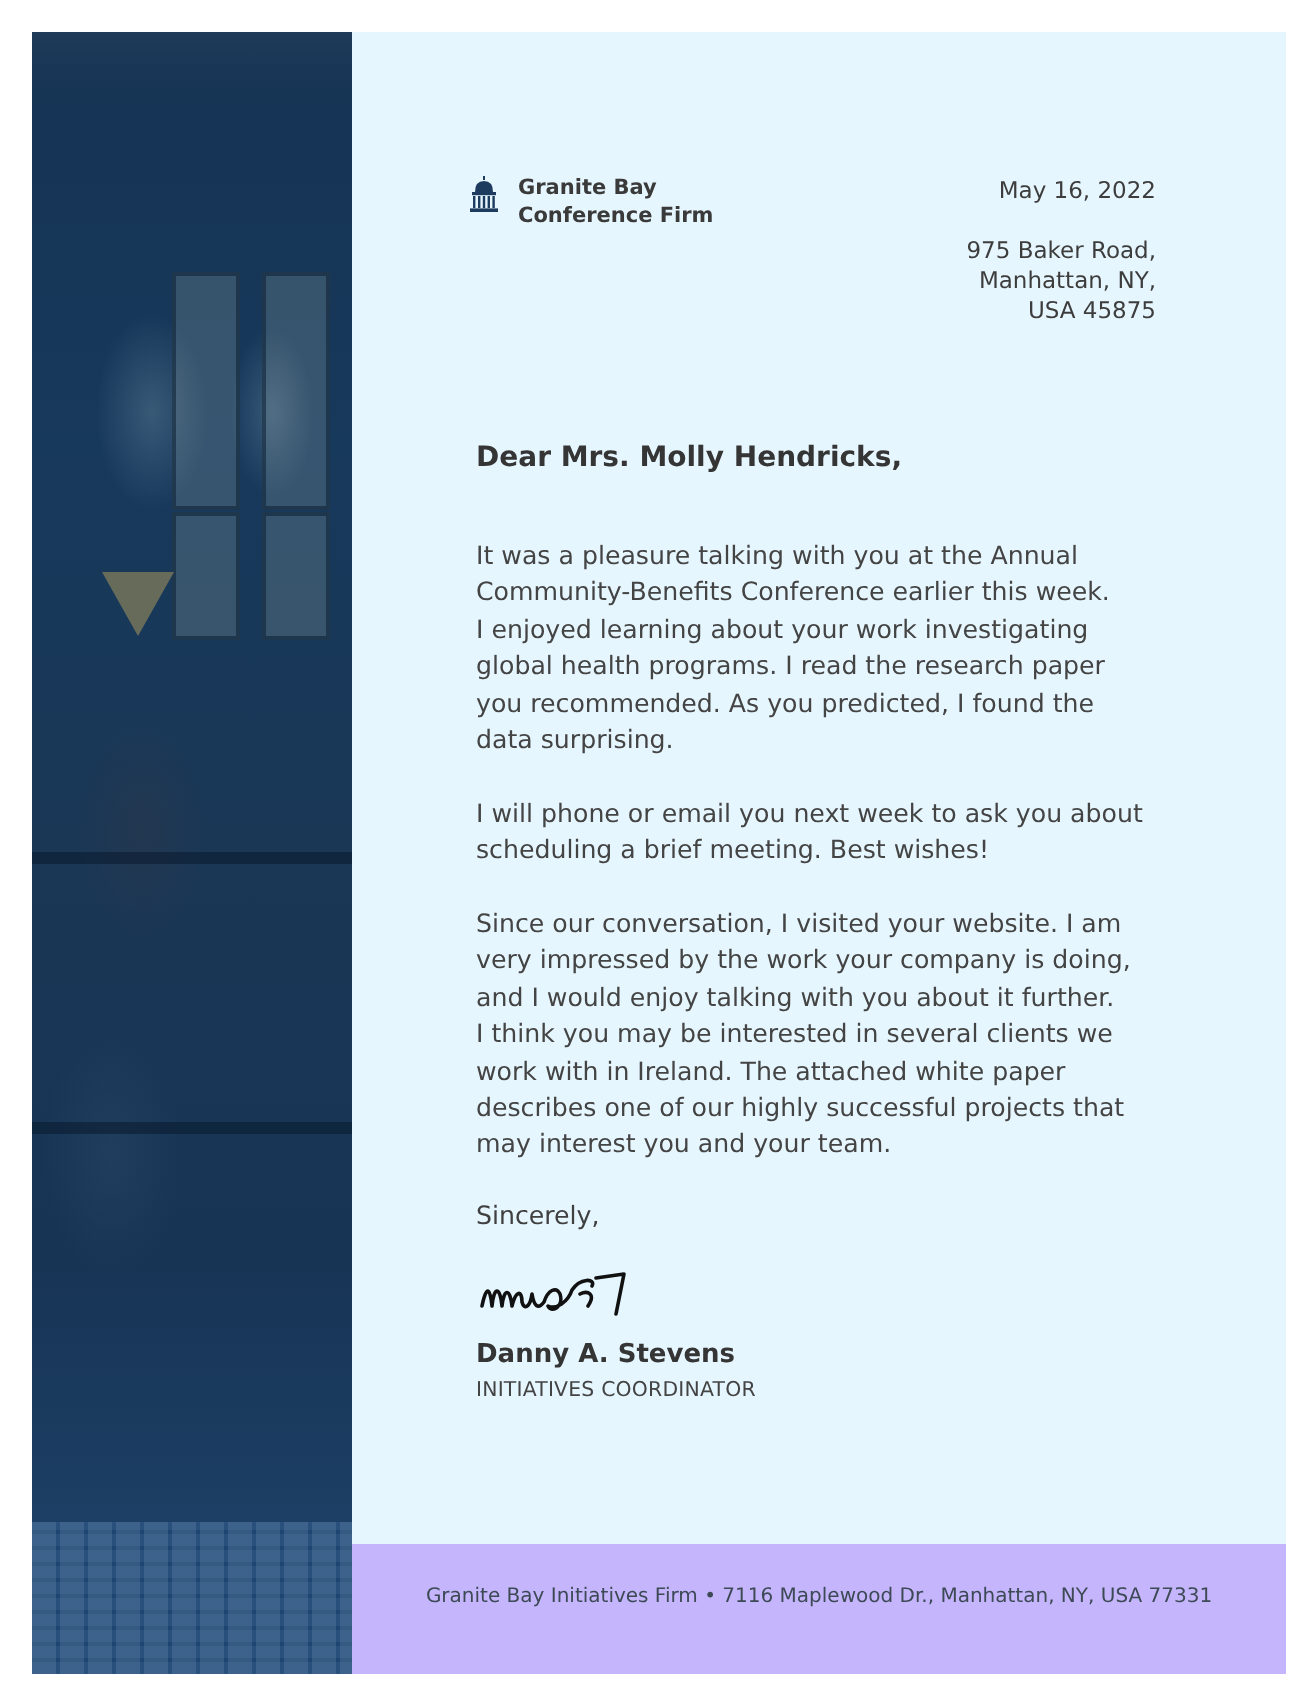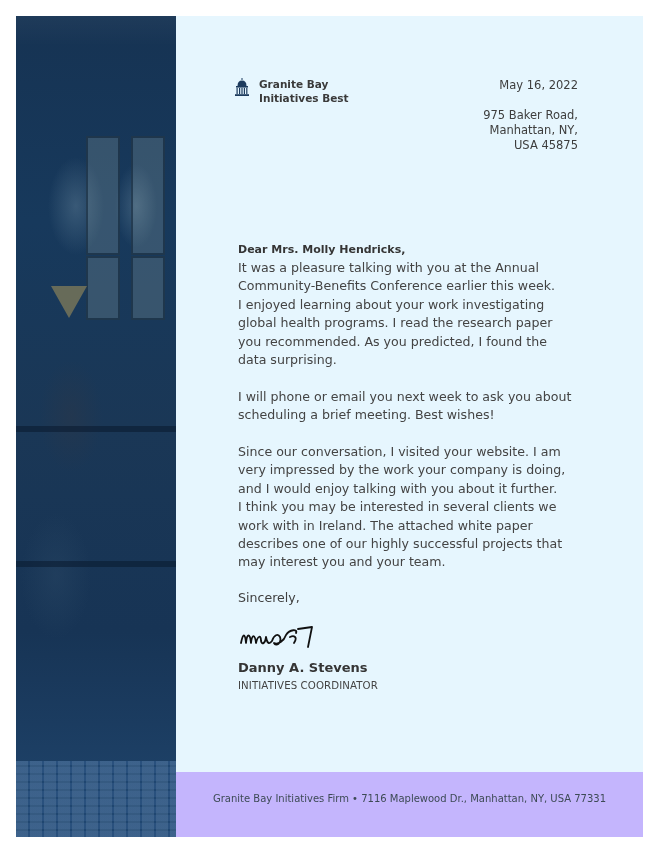--- a/index.html
+++ b/index.html
@@ -34,34 +34,34 @@
   .side .rail {
     position: absolute; left: 0; width: 160px; height: 6px; background: rgba(10,25,45,0.55);
   }
   .side .floor {
     position: absolute; left: 0; top: 745px; width: 160px; height: 76px;
     background:
       repeating-linear-gradient(90deg, rgba(120,150,180,0.25) 0 12px, transparent 12px 14px),
       repeating-linear-gradient(0deg, rgba(60,100,150,0.35) 0 6px, transparent 6px 8px),
       #1f4670;
   }
-  .content { position: absolute; left: 160px; top: 7px; width: 424px; height: 756px; }
+  .content { position: absolute; left: 160px; top: 17px; width: 424px; height: 756px; }
   .logo { position: absolute; left: 59px; top: 54px; display: flex; align-items: flex-start; }
   .logo-icon { width: 14px; height: 18px; margin-right: 10px; margin-top: 1px; }
   .logo-text {
     font-weight: bold; font-size: 10.5px; line-height: 14px; color: #3a3a3a;
   }
   .date {
     position: absolute; right: 22px; top: 55px; text-align: right; font-size: 11.5px; color: #3d3d3d;
   }
   .address {
     position: absolute; right: 22px; top: 85px; text-align: right; font-size: 11.5px; line-height: 15px; color: #3d3d3d;
   }
   .salutation {
-    position: absolute; left: 62px; top: 188px; font-weight: bold; font-size: 11px; color: #353535; margin-top: 32px;
+    position: absolute; left: 62px; top: 188px; font-weight: bold; font-size: 14px; color: #353535;
   }
   .body-text { position: absolute; left: 62px; top: 236px; width: 350px; }
   .para { font-size: 12.6px; line-height: 18.4px; color: #444; margin: 0 0 18.4px 0; white-space: pre-line; }
   .closing { position: absolute; left: 62px; top: 567px; font-size: 12.6px; color: #404040; }
   .signature { position: absolute; left: 62px; top: 598px; width: 92px; height: 32px; }
   .signer-name { position: absolute; left: 62px; top: 637px; font-weight: bold; font-size: 13px; color: #353535; }
   .signer-title { position: absolute; left: 62px; top: 657px; font-size: 10.2px; color: #444; letter-spacing: 0.1px; }
   .footer {
     position: absolute; left: 160px; top: 756px; width: 467px; height: 65px; background: #c4b5fd;
     text-align: center; font-size: 10px; line-height: 15px; color: #3d4a55;
@@ -92,21 +92,21 @@
         <rect x="1" y="8" width="12" height="1.6" fill="#1d3b5e"></rect>
         <rect x="1.5" y="10" width="1.2" height="6" fill="#1d3b5e"></rect>
         <rect x="4" y="10" width="1.2" height="6" fill="#1d3b5e"></rect>
         <rect x="6.4" y="10" width="1.2" height="6" fill="#1d3b5e"></rect>
         <rect x="8.8" y="10" width="1.2" height="6" fill="#1d3b5e"></rect>
         <rect x="11.2" y="10" width="1.2" height="6" fill="#1d3b5e"></rect>
         <rect x="0" y="16.2" width="14" height="1.8" fill="#1d3b5e"></rect>
       </svg>
       <div class="logo-text">
         <div>Granite Bay</div>
-        <div>Initiatives Best</div>
+        <div>Conference Firm</div>
       </div>
     </div>
 
     <div class="date">May 16, 2022</div>
 
     <div class="address">
       <div>975 Baker Road,</div>
       <div>Manhattan, NY,</div>
       <div>USA 45875</div>
     </div>

